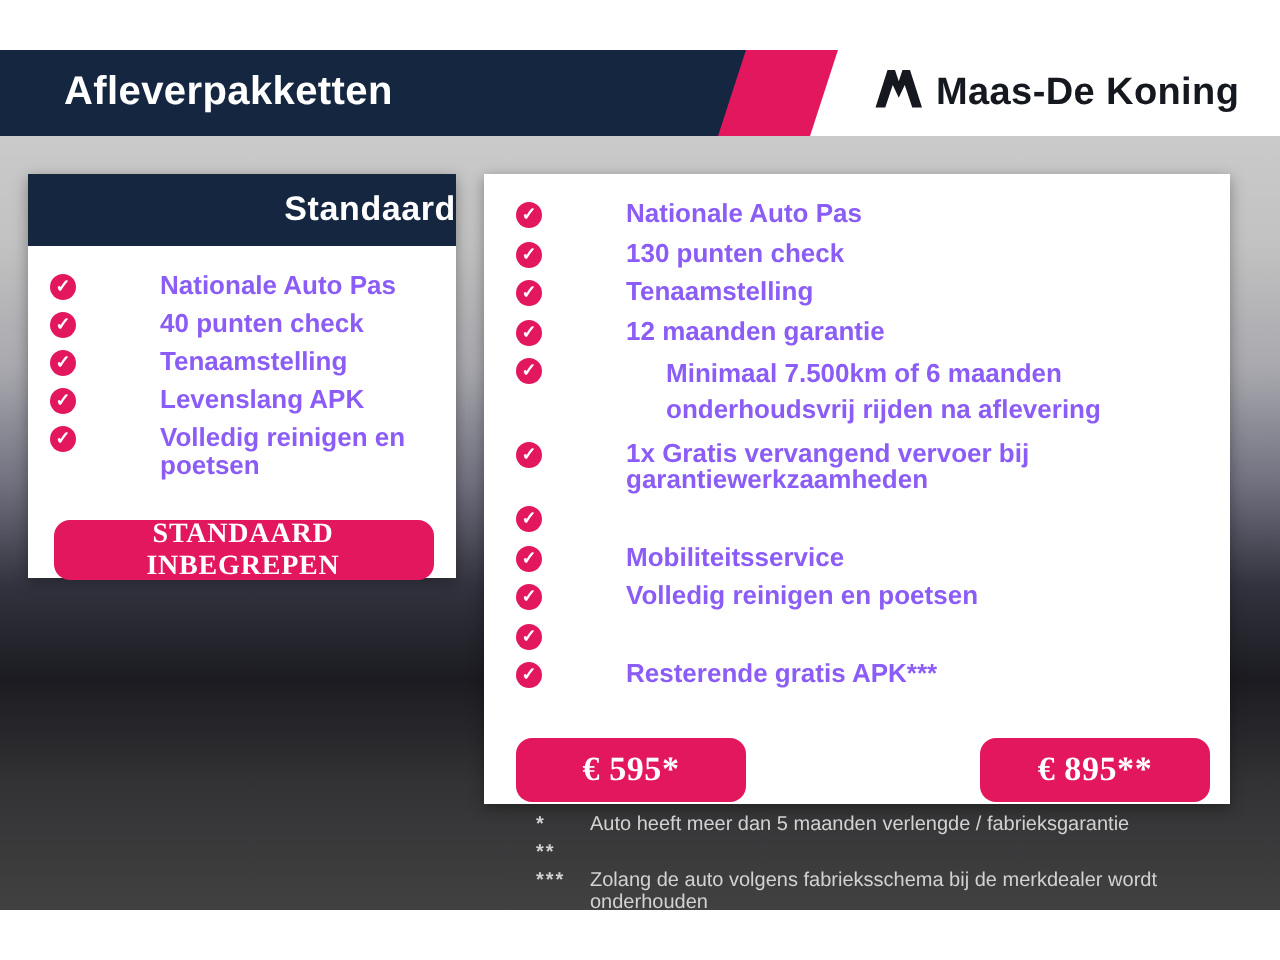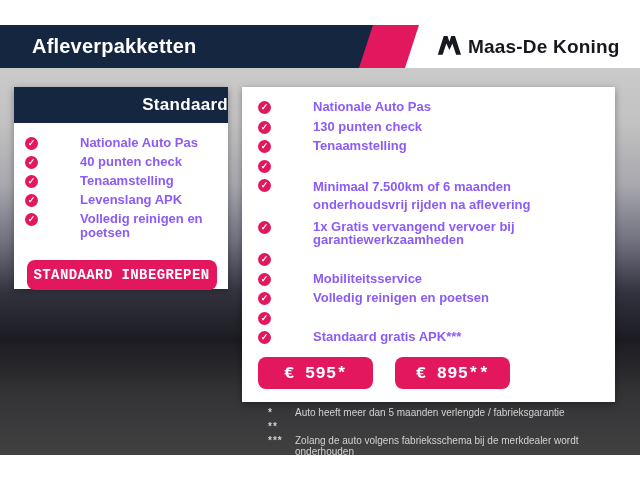--- a/index.html
+++ b/index.html
@@ -35,23 +35,23 @@
 
   .item { display:flex; align-items:flex-start; gap:8px; margin-bottom:5px; }
   .check { flex:0 0 13px; width:13px; height:13px; margin-top:1px; border-radius:50%;
            background:#e3175e; color:#fff; font-size:9px; line-height:13px;
            text-align:center; font-weight:bold; }
   .item-text { color:#8b5cf6; font-size:13px; font-weight:bold; line-height:13.5px;padding-left:34px; }
   .panel-right .item-text { line-height:13.5px; }
   .panel-right .item { margin-bottom:5.5px; }
 
   .btn { display:block; background:#e3175e; color:#fff; border:none; border-radius:8px;
-         font-family:Liberation Mono, monospace; font-weight:bold; cursor:pointer; }
+         font-family:Liberation Serif, serif; font-weight:bold; cursor:pointer; }
   .btn-included { margin:21px auto 0; width:190px; height:30px; font-size:14px; letter-spacing:0.4px; }
-  .price-row { display:flex; justify-content:flex-start; gap:22px; margin-top:13px; }
+  .price-row { display:flex; justify-content:space-between; gap:22px; margin-top:25px; }
   .btn-price { width:115px; height:32px; font-size:17px; letter-spacing:0.3px; }
 
   
   .footnotes { position:absolute; left:268px; top:407px; width:360px; }
   .footnote { display:flex; margin-bottom:3px; color:#d2d2d2; font-size:10px; line-height:11px; }
   .footnote .marker { flex:0 0 27px; font-weight:bold; letter-spacing:1px; }
 </style>
 </head>
 <body>
 
@@ -109,24 +109,25 @@
       <div class="item">
         <span class="check">✓</span>
         <span class="item-text">130 punten check</span>
       </div>
       <div class="item">
         <span class="check">✓</span>
         <span class="item-text">Tenaamstelling</span>
       </div>
       <div class="item">
         <span class="check">✓</span>
+        <span class="item-text">12 maanden garantie</span>
       </div>
       <div class="item">
         <span class="check">✓</span>
-        <span class="item-text" style="max-width:300px; line-height:18px;">Minimaal 7.500km of 6 maanden onderhoudsvrij rijden na aflevering</span>
+        <span class="item-text" style="max-width:300px; line-height:18px;margin-left:20px;">Minimaal 7.500km of 6 maanden onderhoudsvrij rijden na aflevering</span>
       </div>
       <div class="item">
         <span class="check">✓</span>
         <span class="item-text">1x Gratis vervangend vervoer bij garantiewerkzaamheden</span>
       </div>
       <div class="item">
         <span class="check">✓</span>
       </div>
       <div class="item">
         <span class="check">✓</span>
@@ -134,21 +135,21 @@
       </div>
       <div class="item">
         <span class="check">✓</span>
         <span class="item-text">Volledig reinigen en poetsen</span>
       </div>
       <div class="item">
         <span class="check">✓</span>
       </div>
       <div class="item">
         <span class="check">✓</span>
-        <span class="item-text">Standaard gratis APK***</span>
+        <span class="item-text">Resterende gratis APK***</span>
       </div>
       <div class="price-row">
         <button class="btn btn-price">€ 595*</button>
         <button class="btn btn-price">€ 895**</button>
       </div>
     </div>
   </div>
 
   <div class="footnotes">
     <div class="footnote">

